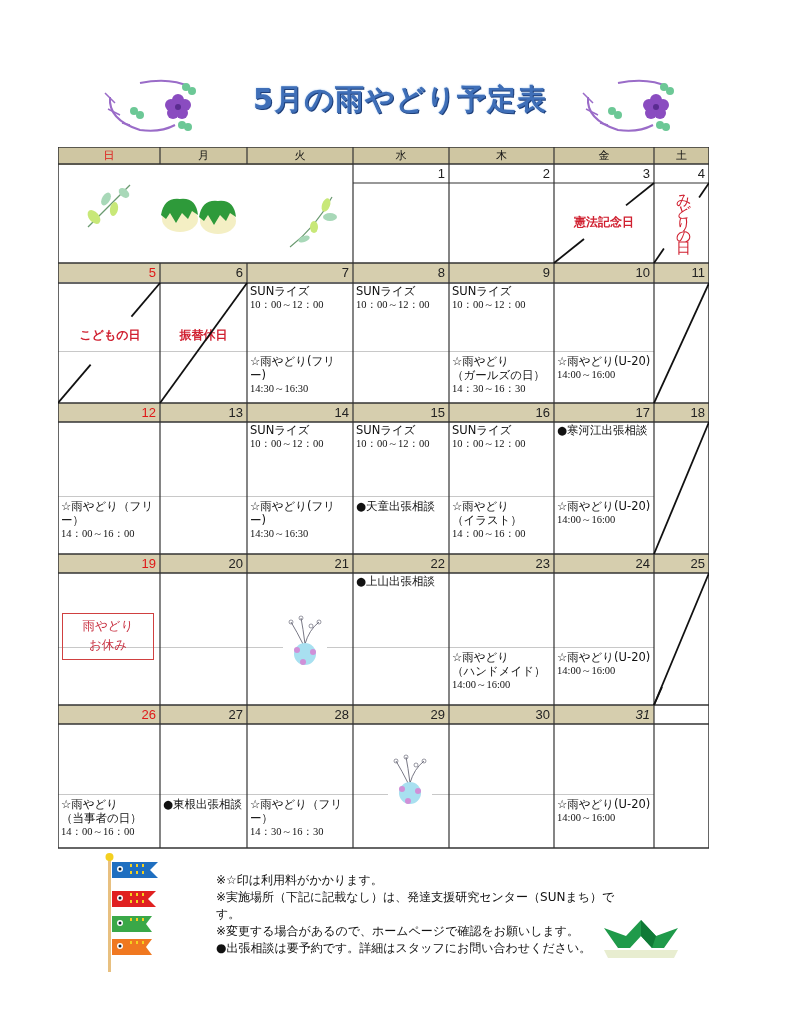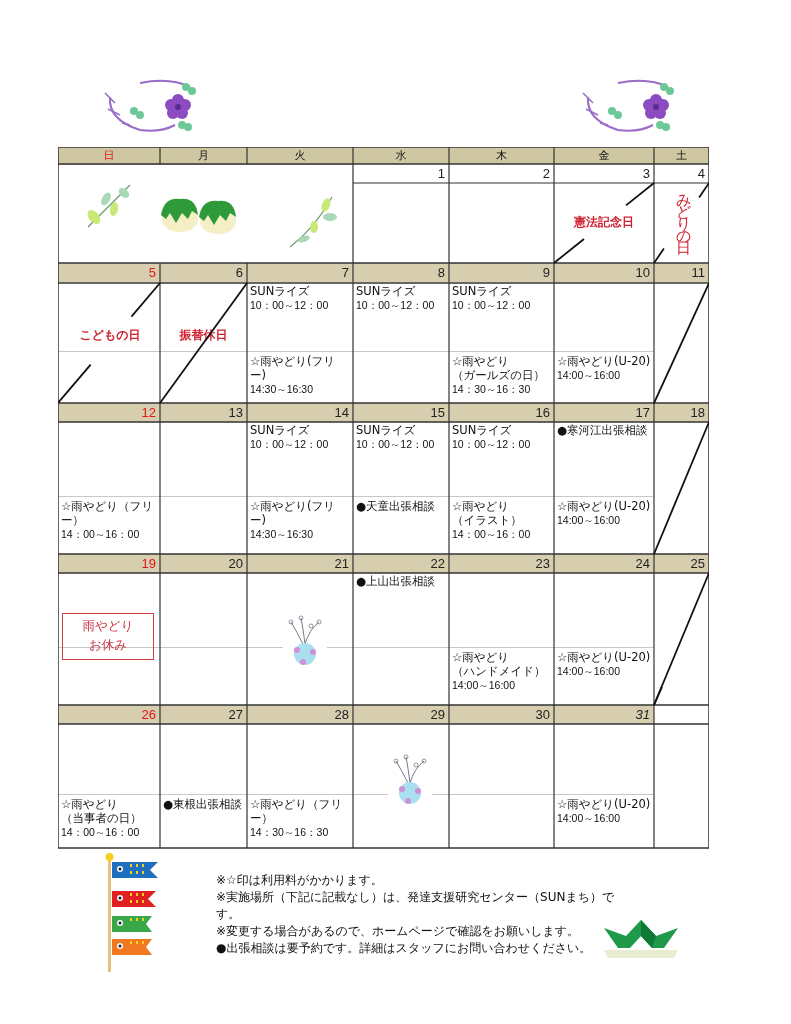--- a/index.html
+++ b/index.html
@@ -21,21 +21,21 @@
   .hdr-row { position: absolute; left: 0; width: 651px; height: 18px; background: #cfc6a2; }
   .hdr-cell { position: absolute; top: 0; height: 18px; font-size: 11px; text-align: center; line-height: 18px; }
   .hdr-cell.sun { color: #e01818; }
 
   .num-row { position: absolute; height: 19px; background: #d6ceae; }
   .num { position: absolute; height: 19px; font-family: "Liberation Sans Narrow", "Liberation Sans", sans-serif; font-size: 13px; text-align: right; padding-right: 4px; line-height: 19px; color: #222; }
   .num.sun { color: #e01818; }
   .num.white { background: #fff; }
 
   .cell-text { position: absolute; font-size: 11.5px; line-height: 14px; color: #111; white-space: pre-line; }
-  .cell-text .time { font-family: Liberation Sans, sans-serif; font-size: 10.5px; }
+  .cell-text .time { font-family: Liberation Serif, serif; font-size: 10.5px; }
   .holiday { position: absolute; color: #d02030; font-weight: bold; font-size: 12px; }
   .hline { position: absolute; height: 1px; background: #c8c8c8; }
 
   .rest-box { position: absolute; border: 1.5px solid #d04040; color: #c83040; font-size: 12.5px; text-align: center; line-height: 19px; padding-top: 2px; }
 
   .notes { position: absolute; left: 216px; top: 872px; width: 400px; font-size: 12px; line-height: 17px; color: #111; }
   svg { display: block; }
 </style>
 </head>
 <body>
@@ -55,20 +55,21 @@
           <circle cx="0" cy="0" r="3" fill="#5a2c90"></circle>
       </g>
       <circle cx="86" cy="12" r="4" fill="#6cc896"></circle>
         <circle cx="92" cy="16" r="4" fill="#6cc896"></circle>
       <circle cx="34" cy="36" r="4" fill="#6cc896"></circle>
         <circle cx="40" cy="40" r="4" fill="#6cc896"></circle>
       <circle cx="82" cy="50" r="4" fill="#6cc896"></circle>
         <circle cx="88" cy="52" r="4" fill="#6cc896"></circle>
     </svg>
   </div>
+  <div class="title">5月の雨やどり予定表</div>
   <div class="wreath right">
     <svg width="115" height="60" viewBox="0 0 115 60">
       <path d="M40 8 Q70 2 90 12" stroke="#9a6cc8" stroke-width="2" fill="none"></path>
       <path d="M10 22 Q8 45 40 55 Q60 58 75 50" stroke="#9a6cc8" stroke-width="2" fill="none"></path>
       <path d="M15 28 L5 18 M20 40 L8 34 M30 50 L22 48" stroke="#9a6cc8" stroke-width="1.5"></path>
       <g transform="translate(78,32)">
         <circle cx="0" cy="-7" r="6" fill="#8a4cc0"></circle>
           <circle cx="7" cy="-2" r="6" fill="#8a4cc0"></circle>
         <circle cx="4" cy="6" r="6" fill="#8a4cc0"></circle>
           <circle cx="-5" cy="6" r="6" fill="#8a4cc0"></circle>

